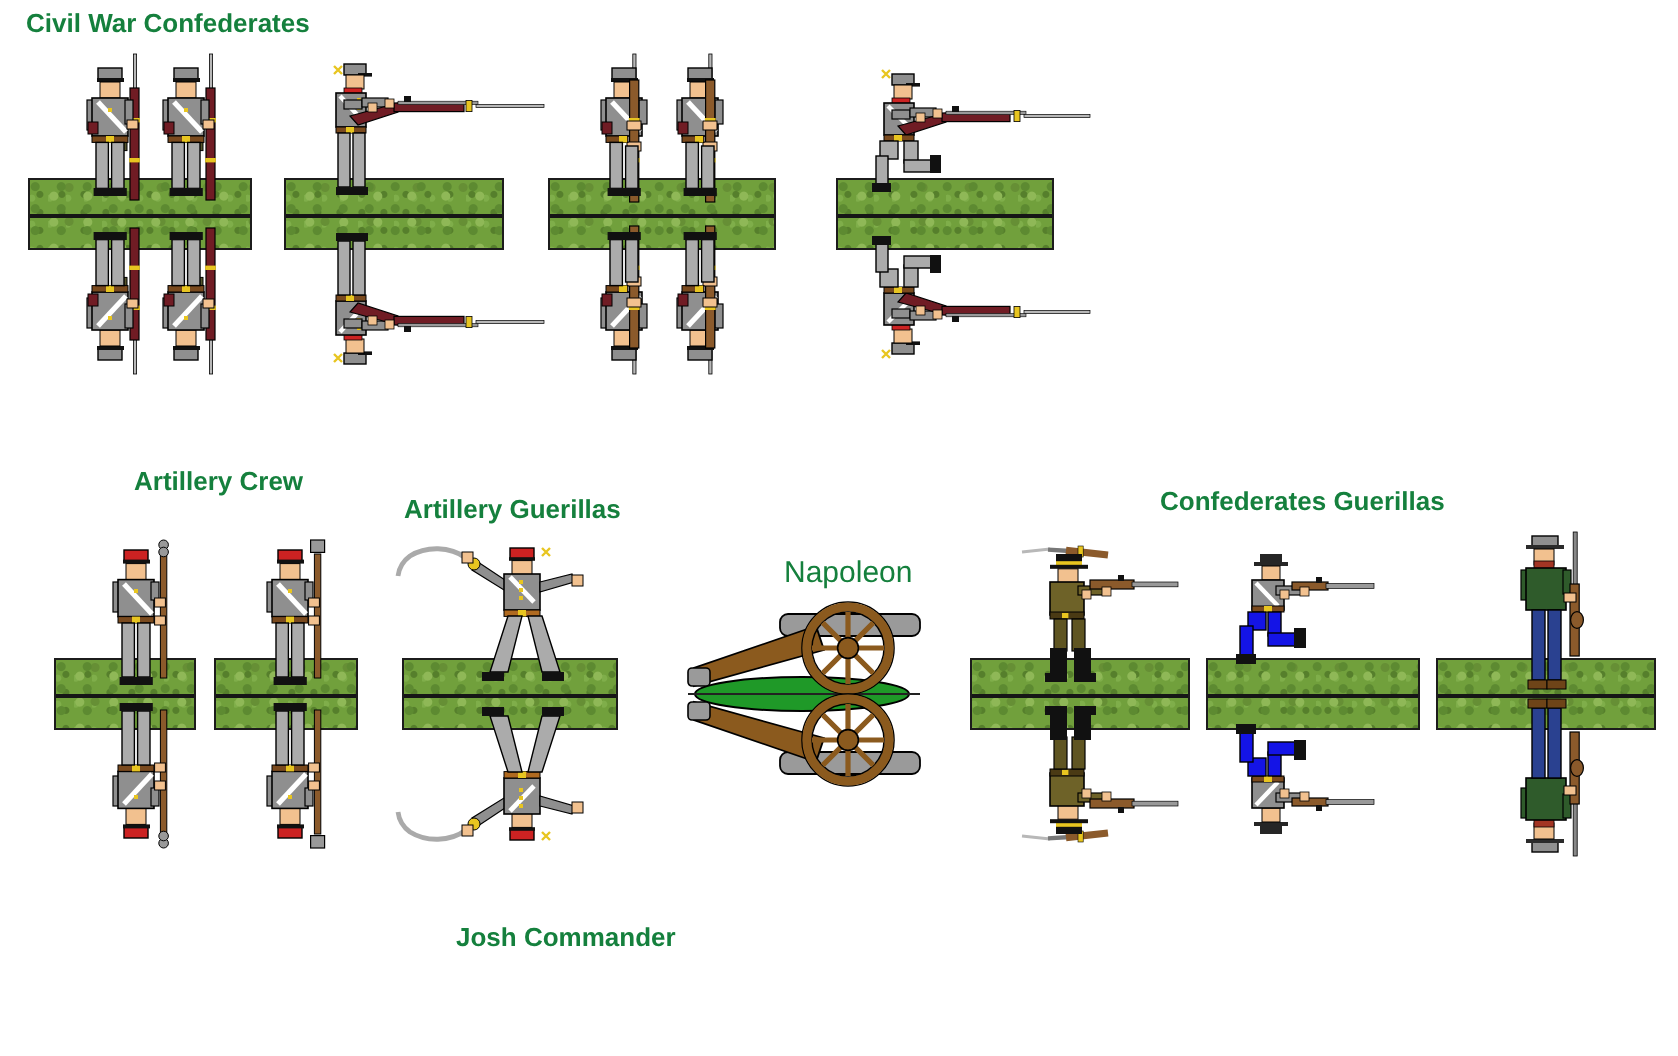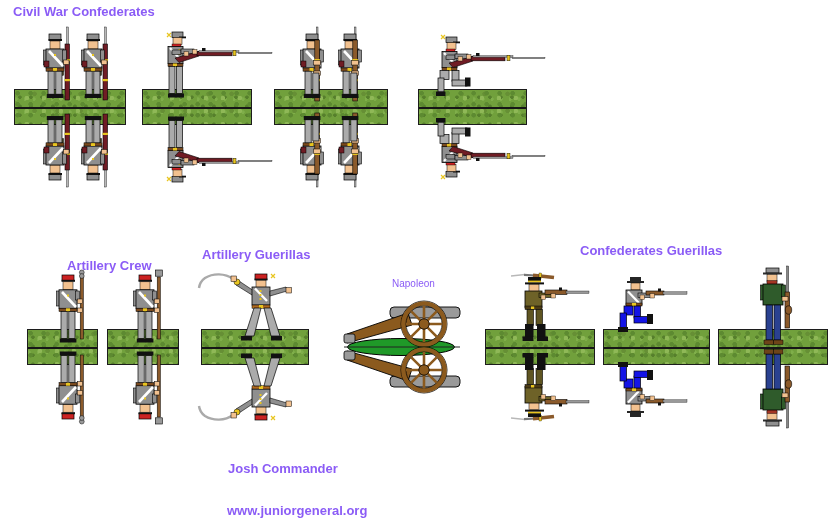--- a/index.html
+++ b/index.html
@@ -2,24 +2,24 @@
 <html><head>
 <meta charset="utf-8">
 <style>
   html,body { margin:0; padding:0; }
   body { background:#fff; }
   .sheet {
     position:relative; width:839px; height:528px; background:#ffffff;
     font-family:"Liberation Sans", sans-serif; overflow:hidden;
   }
   .label {
-    position:absolute; white-space:nowrap; color:#8b5cf6;
+    position:absolute; white-space:nowrap; color:#15803d;
     font-weight:bold; font-size:13px; letter-spacing:0px;
   }
-  .label.thin { font-weight:400; font-size:10px; }
+  .label.thin { font-weight:400; font-size:15px; }
   .unit { position:absolute; }
   .base {
     position:absolute; height:36px; box-sizing:border-box;
     border:1px solid #1c1c1c;
     background-color:#71a03c;
     background-image:
       radial-gradient(circle at 20% 30%, #5d8a31 0 2px, transparent 2.5px),
       radial-gradient(circle at 70% 62%, #8fb857 0 2px, transparent 2.5px),
       radial-gradient(circle at 45% 80%, #567f2c 0 1.5px, transparent 2px),
       radial-gradient(circle at 85% 22%, #668f35 0 2px, transparent 2.5px),
@@ -324,21 +324,21 @@
   <div class="unit" style="left:418px;top:27px;width:127px;height:161px">
     <div class="base" style="left:0;top:62px;width:109px"></div>
     <svg class="fig" style="left:9px;top:0" width="120" height="80" viewBox="0 0 120 80">
         <use href="#fig-kneel-d"></use>
       </svg>
   <svg class="fig mirrored" style="left: 9px; top: 80px;" width="120" height="80" viewBox="0 0 120 80">
         <use href="#fig-kneel-d"></use>
       </svg>
     </div>
 
-  <div class="label" style="left:67px;top:258px">Artillery Crew</div>
+  <div class="label" style="left:67px;top:233px">Artillery Crew</div>
   <div class="unit" style="left:27px;top:270px;width:152px;height:155px">
     <div class="base" style="left:0;top:59px;width:71px"></div>
     <div class="base" style="left:80px;top:59px;width:72px"></div>
     <svg class="fig" style="left:24px;top:0" width="40" height="77" viewBox="0 0 40 77">
         <use href="#fig-crew-worm"></use>
       </svg>
     <svg class="fig" style="left:101px;top:0" width="40" height="77" viewBox="0 0 40 77">
         <use href="#fig-crew-ram"></use>
       </svg>
   <svg class="fig mirrored" style="left: 24px; top: 77px;" width="40" height="77" viewBox="0 0 40 77">
@@ -393,15 +393,14 @@
     <div class="base" style="left:0;top:63px;width:110px"></div>
     <svg class="fig" style="left:35px;top:0" width="44" height="81" viewBox="0 0 44 81">
         <use href="#fig-guerilla-3"></use>
       </svg>
   <svg class="fig mirrored" style="left: 35px; top: 81px;" width="44" height="81" viewBox="0 0 44 81">
         <use href="#fig-guerilla-3"></use>
       </svg>
     </div>
 
   <div class="label" style="left:228px;top:461px">Josh Commander</div>
-  <div class="label" style="left:227px;top:503px">www.juniorgeneral.org</div>
 
 </div>
 
 </body></html>

